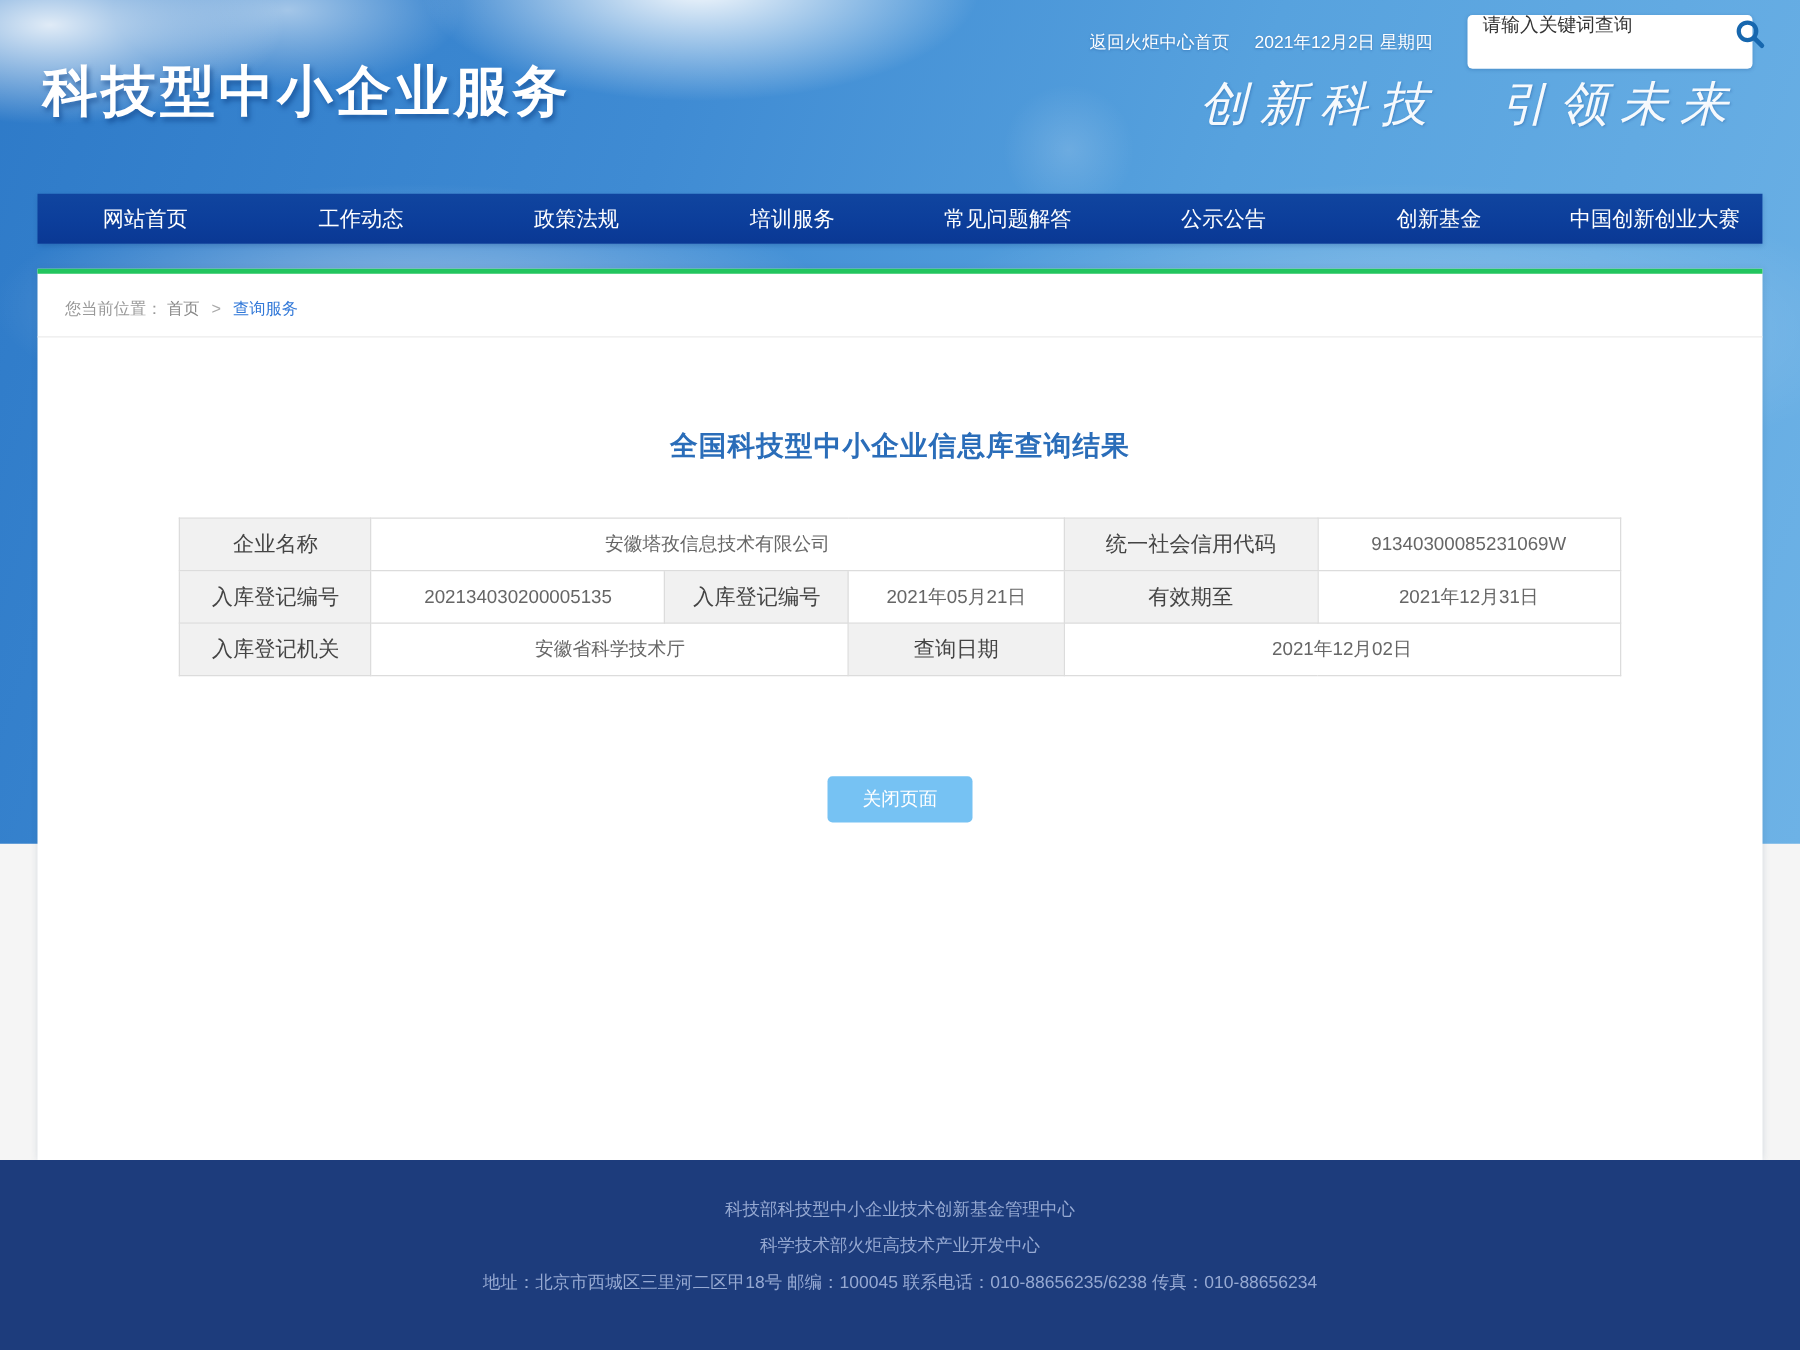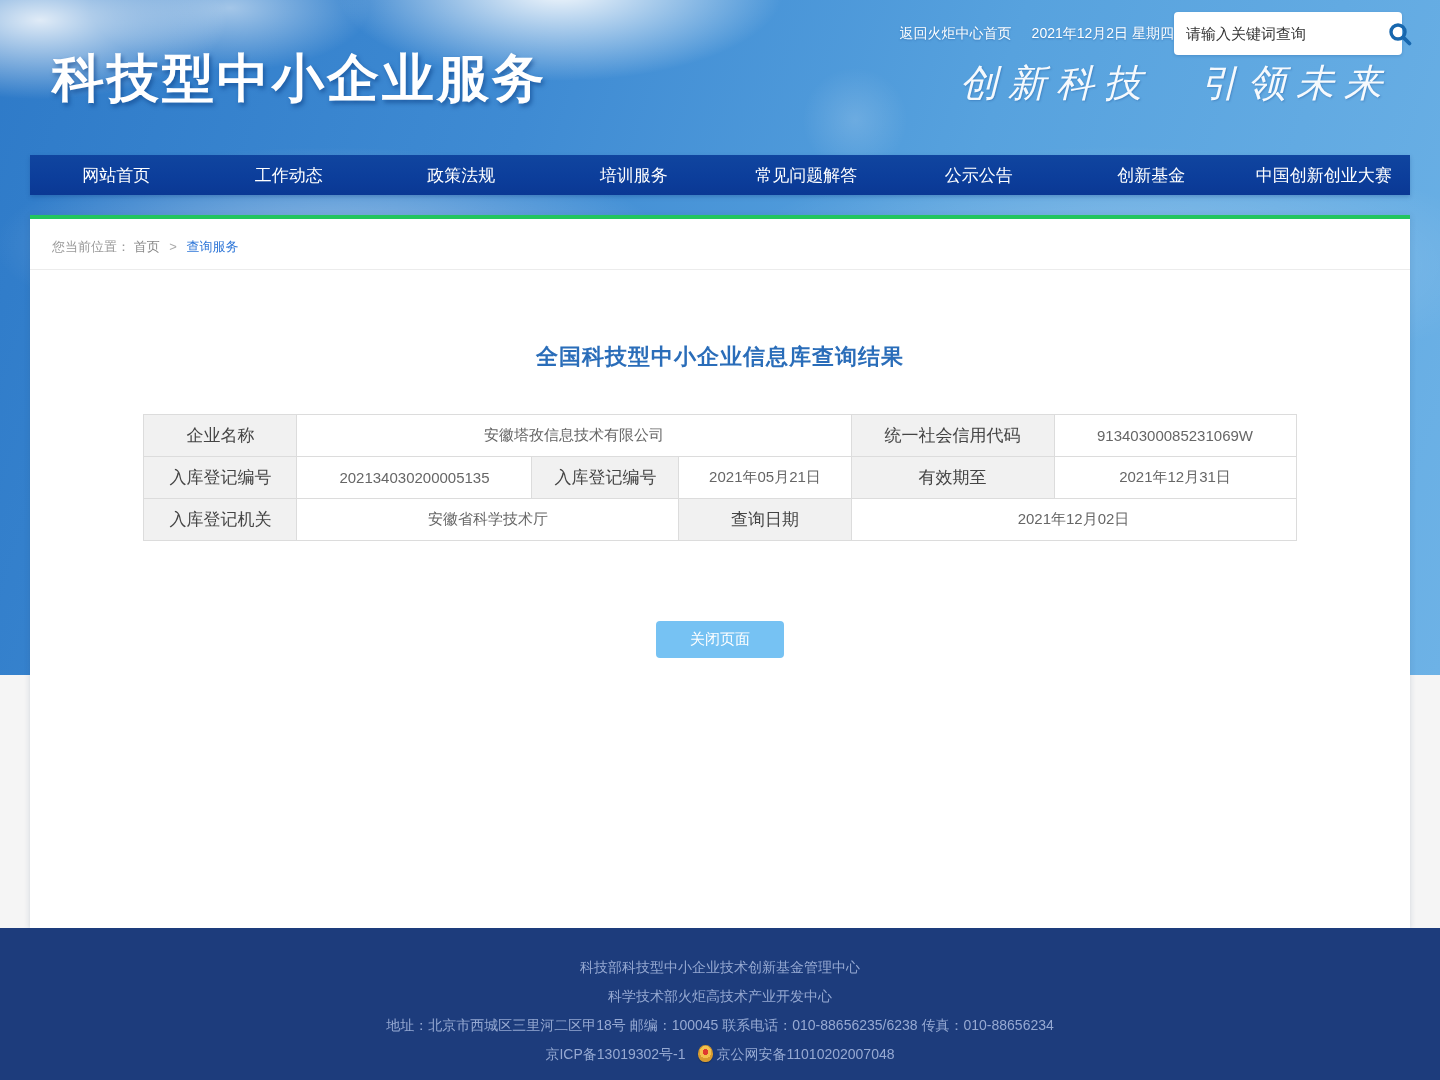--- a/index.html
+++ b/index.html
@@ -20,42 +20,42 @@
       radial-gradient(circle 70px at 855px 120px, rgba(255,255,255,0.16), rgba(255,255,255,0) 75%),
       radial-gradient(ellipse 480px 140px at 330px 245px, rgba(255,255,255,0.45), rgba(255,255,255,0) 70%),
       radial-gradient(ellipse 560px 170px at 1120px 265px, rgba(255,255,255,0.30), rgba(255,255,255,0) 70%),
       radial-gradient(ellipse 900px 300px at 700px 680px, rgba(255,255,255,0.40), rgba(255,255,255,0) 75%),
       linear-gradient(108deg, #2e7ac8 0%, #3f8bd3 34%, #57a2de 62%, #6db2e6 100%);
   }
 
   
   .header { position: relative; height: 155px; }
   .logo {
-    position: absolute; left: 52px; top: 44px;
+    position: absolute; left: 34px; top: 44px;
     font-family: "DejaVu Serif", "Liberation Serif", serif;
-    font-weight: bold; font-size: 52px; color: #ffffff; letter-spacing: 3px;
+    font-weight: bold; font-size: 44px; color: #ffffff; letter-spacing: 3px;
     text-shadow: 2px 3px 4px rgba(10, 60, 130, 0.55);
     cursor: pointer;
   }
   .slogan {
     position: absolute; right: 48px; top: 58px;
     font-family: "DejaVu Serif", "Liberation Serif", serif;
     font-style: italic; font-size: 38px; color: rgba(255,255,255,0.95);
     letter-spacing: 10px; word-spacing: 26px;
     text-shadow: 1px 1px 2px rgba(30,80,150,0.35);
   }
   .topbar {
     position: absolute; top: 12px; right: 38px;
     display: flex; align-items: center;
   }
   .topbar-link { color: #ffffff; font-size: 14px; cursor: pointer; text-shadow: 0 1px 2px rgba(20,70,140,.4); }
   .topbar-date { color: #ffffff; font-size: 14px; margin-left: 20px; text-shadow: 0 1px 2px rgba(20,70,140,.4); }
   .searchbox {
-    width: 228px; height: 43px; background: #ffffff;
-    border-radius: 4px; display: flex; align-items: center; padding: 0 8px 0 12px;
+    margin-left: 28px; width: 228px; height: 43px; background: #ffffff;
+    border-radius: 4px; display: flex; align-items: flex-start; padding: 0 8px 0 12px;
     box-shadow: 0 1px 3px rgba(20,70,140,.25);
   }
   .searchbox input {
     flex: 1; border: none; outline: none; font-size: 15px; color: #222;
     font-family: "Liberation Sans", "DejaVu Sans", sans-serif; background: transparent;
   }
   .searchbox input::placeholder { color: #333; opacity: 1; }
   .search-btn { width: 30px; height: 30px; border: none; background: transparent; cursor: pointer; padding: 2px; }
 
   
@@ -94,21 +94,21 @@
     width: 1152px; margin: 42px auto 18px; border-collapse: collapse; table-layout: fixed;
   }
   .result-table td {
     border: 1px solid #dcdcdc; height: 42px; text-align: center;
     font-size: 16px; color: #555; overflow: hidden; white-space: nowrap;
   }
   .result-table td.label { background: #f1f1f1; color: #444; font-size: 17px; }
   .result-table td.value { background: #ffffff; font-size: 15px; color: #666; }
 
   .close-btn {
-    display: block; margin: 80px auto 0; width: 128px; height: 37px;
+    display: block; margin: 80px auto 0; width: 116px; height: 37px;
     background: #76c2f3; color: #ffffff; font-size: 15px;
     border: none; border-radius: 4px; cursor: pointer;
     font-family: "Liberation Sans", "DejaVu Sans", sans-serif;
   }
 
   
   .footer {
     position: relative; height: 173px; background: #1d3c7c;
     text-align: center; color: #96a9d2; font-size: 14px;
     padding-top: 25px; line-height: 29px;
@@ -204,17 +204,14 @@
       </tbody>
     </table>
 
     <button class="close-btn">关闭页面</button>
   </div>
 
   <div class="footer">
     <div>科技部科技型中小企业技术创新基金管理中心</div>
     <div>科学技术部火炬高技术产业开发中心</div>
     <div>地址：北京市西城区三里河二区甲18号 邮编：100045 联系电话：010-88656235/6238 传真：010-88656234</div>
-    <div class="beian-row">
-      <span class="beian-link">京ICP备13019302号-1</span><span class="badge-icon"></span><span class="beian-link">京公网安备11010202007048</span>
-    </div>
   </div>
 </div>
 
 </body></html>

